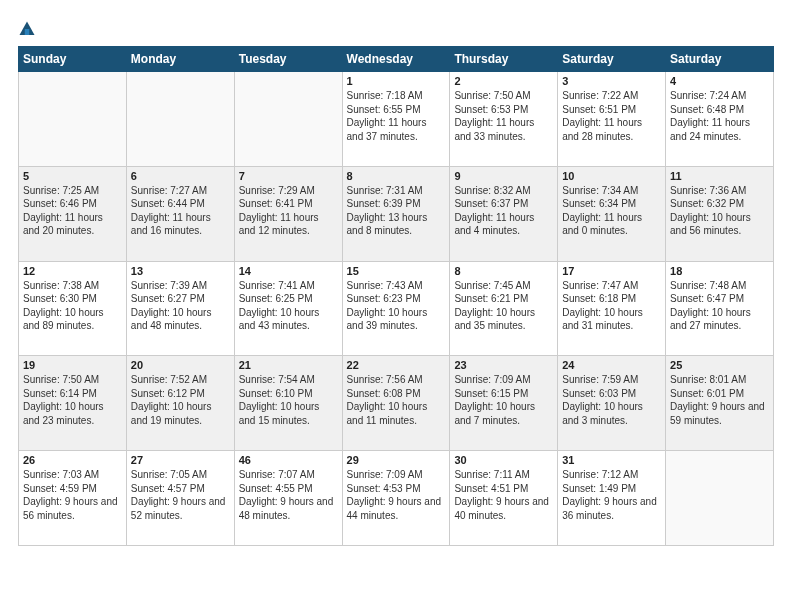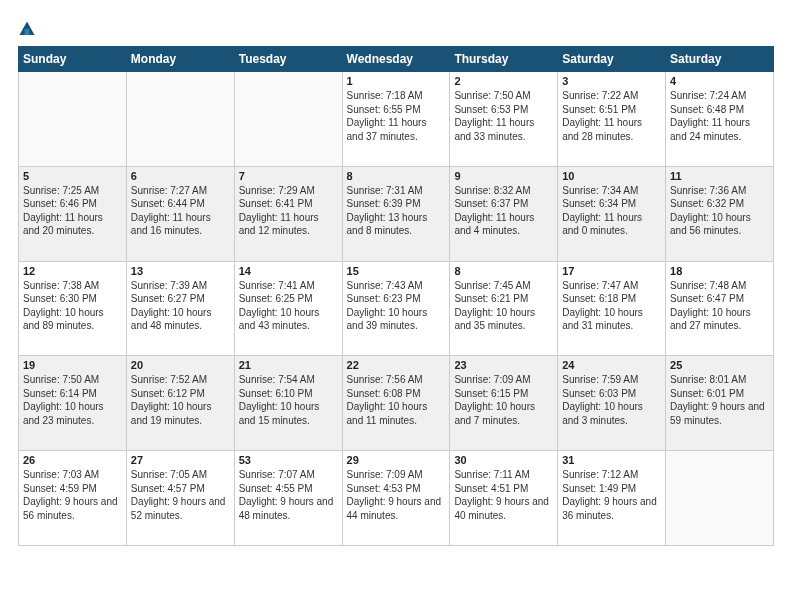--- a/index.html
+++ b/index.html
@@ -301,21 +301,21 @@
             <div class="cell-text">Sunset: 4:59 PM</div>
             <div class="cell-text">Daylight: 9 hours and 56 minutes.</div>
           </td>
           <td>
             <span class="day-num">27</span>
             <div class="cell-text">Sunrise: 7:05 AM</div>
             <div class="cell-text">Sunset: 4:57 PM</div>
             <div class="cell-text">Daylight: 9 hours and 52 minutes.</div>
           </td>
           <td>
-            <span class="day-num">53</span>
+            <span class="day-num">46</span>
             <div class="cell-text">Sunrise: 7:07 AM</div>
             <div class="cell-text">Sunset: 4:55 PM</div>
             <div class="cell-text">Daylight: 9 hours and 48 minutes.</div>
           </td>
           <td>
             <span class="day-num">29</span>
             <div class="cell-text">Sunrise: 7:09 AM</div>
             <div class="cell-text">Sunset: 4:53 PM</div>
             <div class="cell-text">Daylight: 9 hours and 44 minutes.</div>
           </td>

